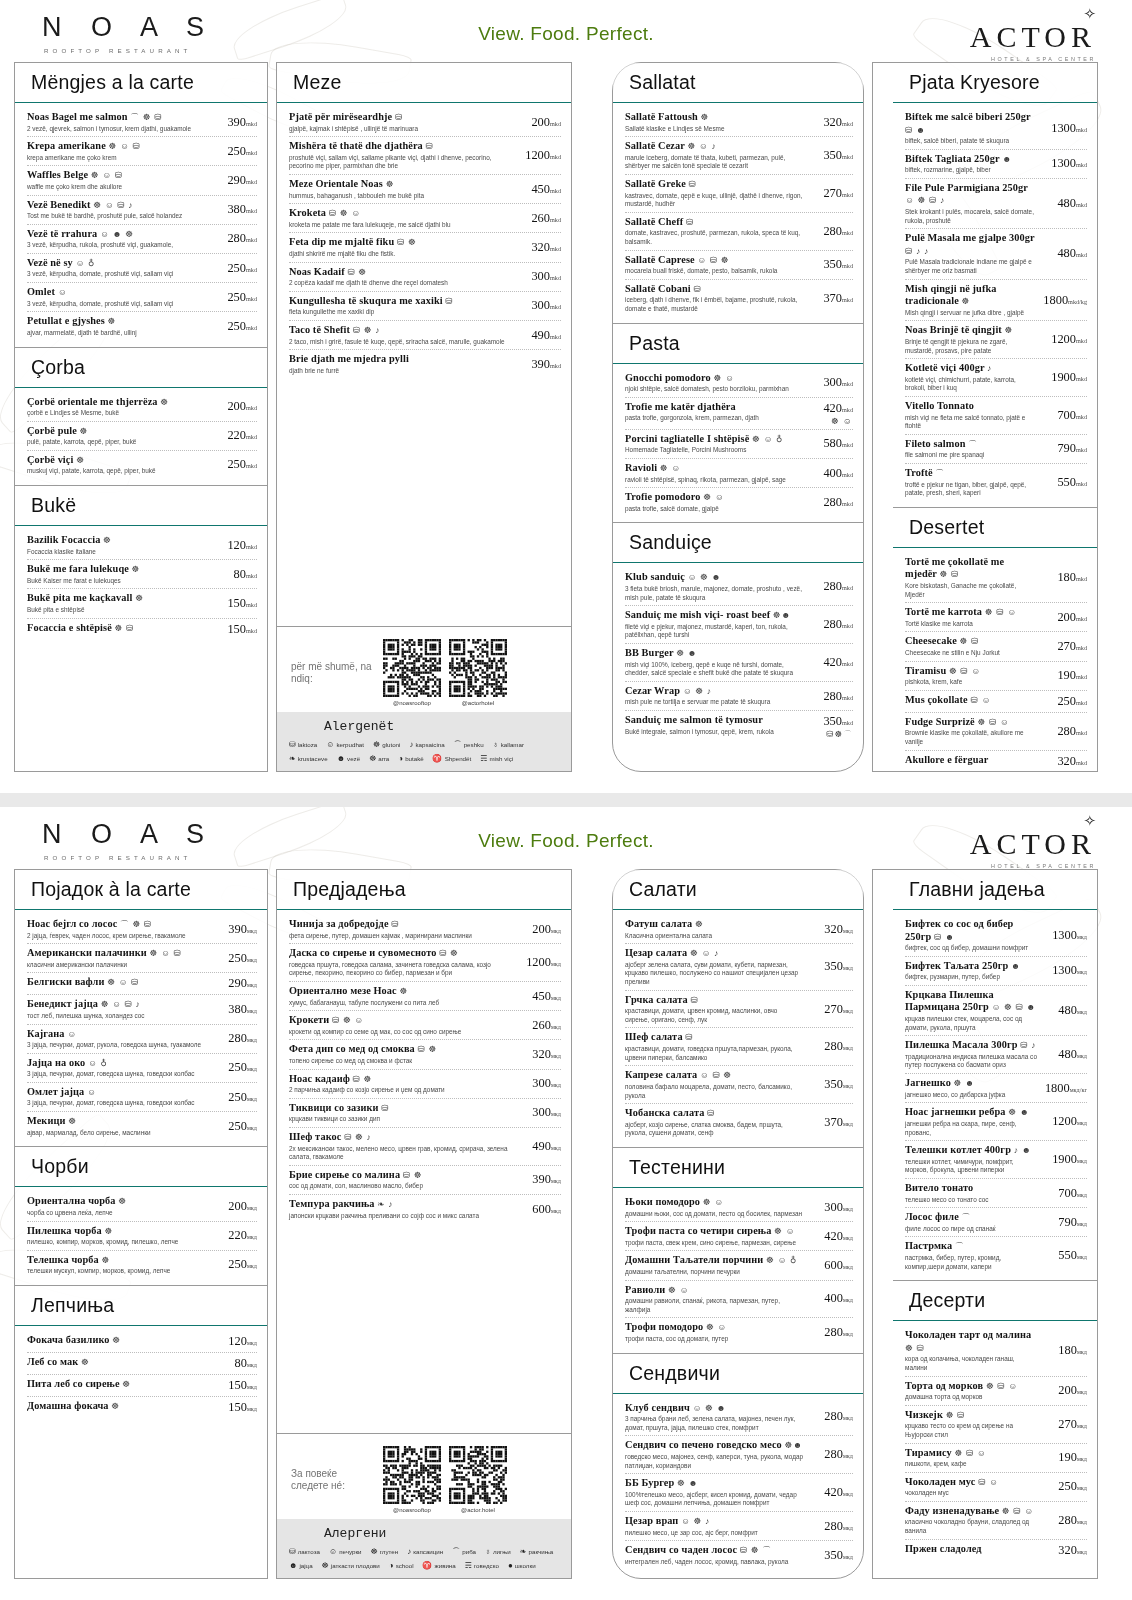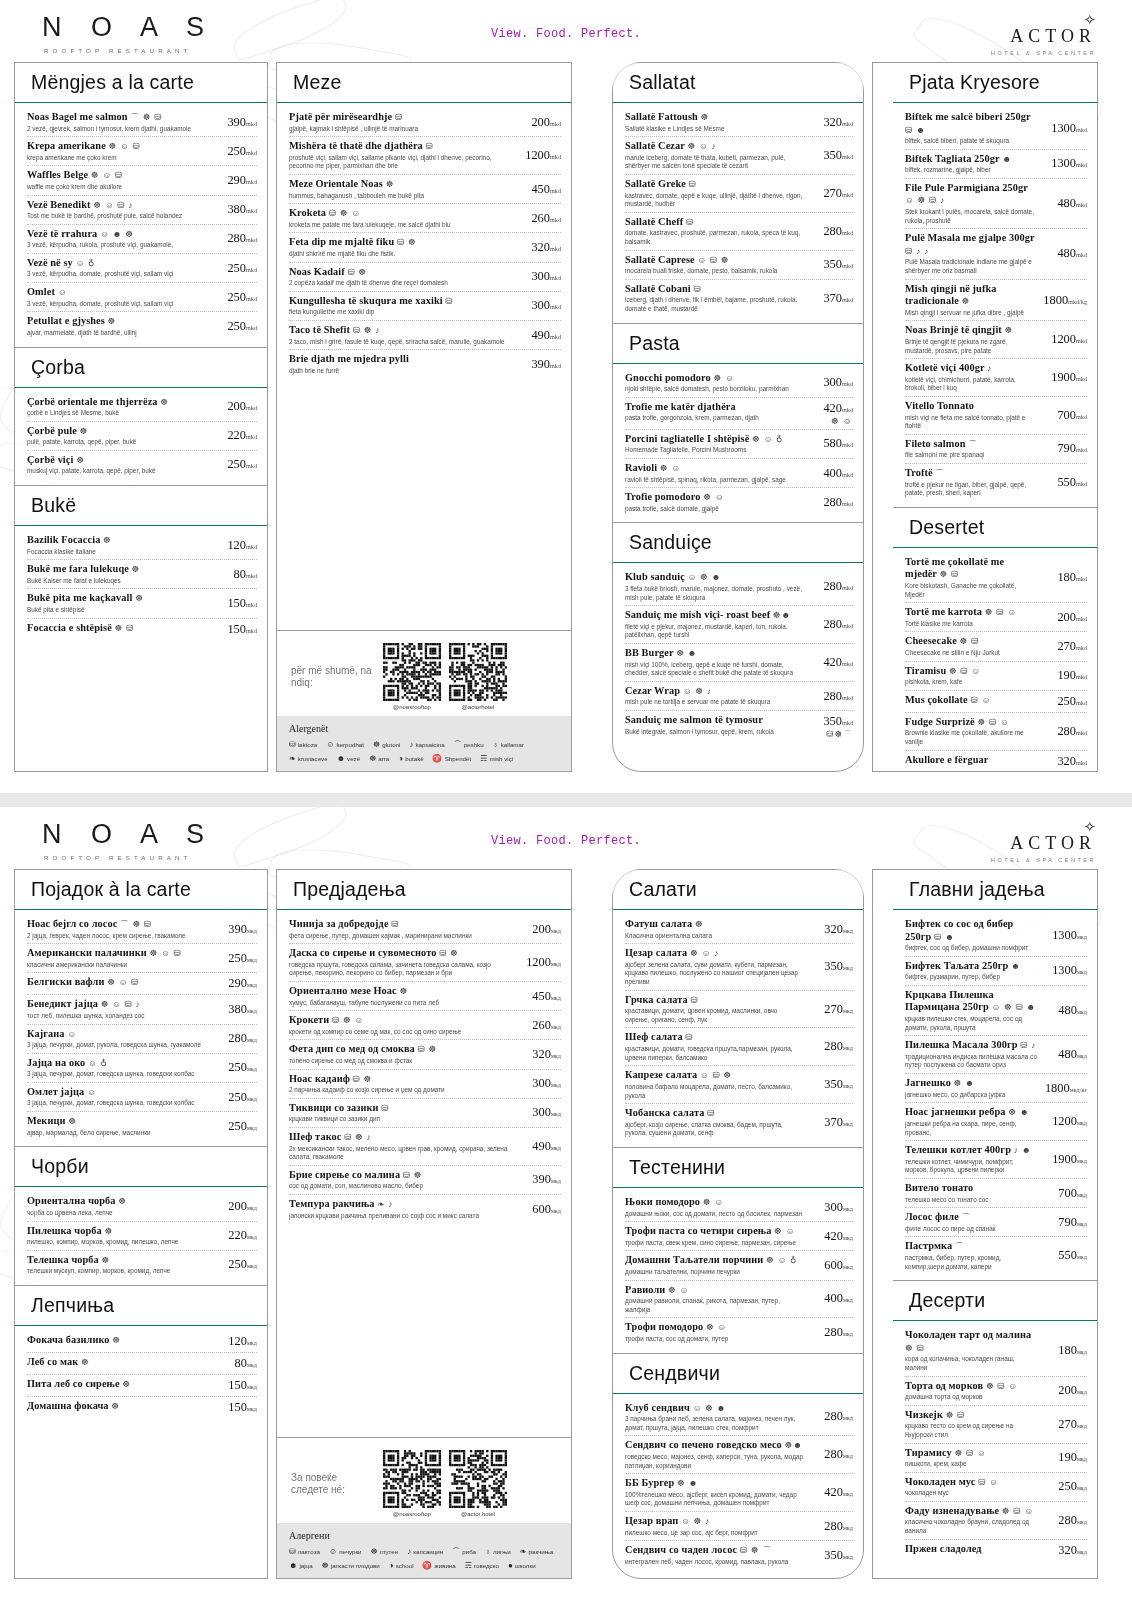--- a/index.html
+++ b/index.html
@@ -39,28 +39,28 @@
     font-size: 27px; letter-spacing: 11px;
     color: #1b1b1b; font-weight: 400; line-height: 1;
     padding-left: 14px;
   }
   .brand-sub {
     font-size: 6.2px; letter-spacing: 4.1px;
     color: #6d6d6d; padding-left: 16px; margin-top: 6px;
   }
   .tagline {
     flex: 1; text-align: center;
-    font-family: Liberation Mono, monospace;
-    font-size: 12px; color: #a21caf; letter-spacing: .3px;
+    font-family: Liberation Sans, sans-serif;
+    font-size: 19px; color: #4d7c0f; letter-spacing: .3px;
   }
   .brand-right { width: 250px; text-align: right; padding-right: 8px; }
   .actor-mark { font-size: 15px; color: #2a2a2a; line-height: 1; }
   .actor-name {
     font-family: "Liberation Serif", serif;
-    font-size: 18px; letter-spacing: 5px; color: #1b1b1b; line-height: 1.05;
+    font-size: 30px; letter-spacing: 5px; color: #1b1b1b; line-height: 1.05;
   }
   .actor-sub { font-size: 5.4px; letter-spacing: 2.6px; color: #7a7a7a; margin-top: 4px; }
 
   
   .cols {
     position: relative;
     display: flex;
     padding: 0 14px 8px 14px;
     gap: 8px;
     height: 718px;
@@ -125,21 +125,21 @@
     font-family: "Liberation Sans", sans-serif; width: 84px;
   }
   .qr-wrap { display: flex; gap: 8px; }
   .qr-one { text-align: center; }
   .qr { width: 58px; height: 58px; display:block; }
   .qr-lbl { font-size: 6px; color: #3a3a3a; margin-top: 3px; }
   .allerg {
     background: #e5e5e5;
     padding: 7px 10px 8px 12px;
   }
-  .allerg-title { font-size: 10px; color: #222; margin-bottom: 5px; font-family:Liberation Serif, serif; }
+  .allerg-title { font-size: 13px; color: #222; margin-bottom: 5px; font-family:Liberation Mono, monospace;margin-left:35px; }
   .allerg-row { display: flex; flex-wrap: wrap; gap: 4px 9px; }
   .allerg-item { display: flex; align-items: center; gap: 2px; font-size: 6.2px; color: #333; }
   .allerg-item .gi { font-size: 8px; color: #222; }
 
   .ico { font-size: 8.5px; color: #333; letter-spacing: 1.2px; }
 </style>
 </head>
 <body>
 
 <div class="page">

